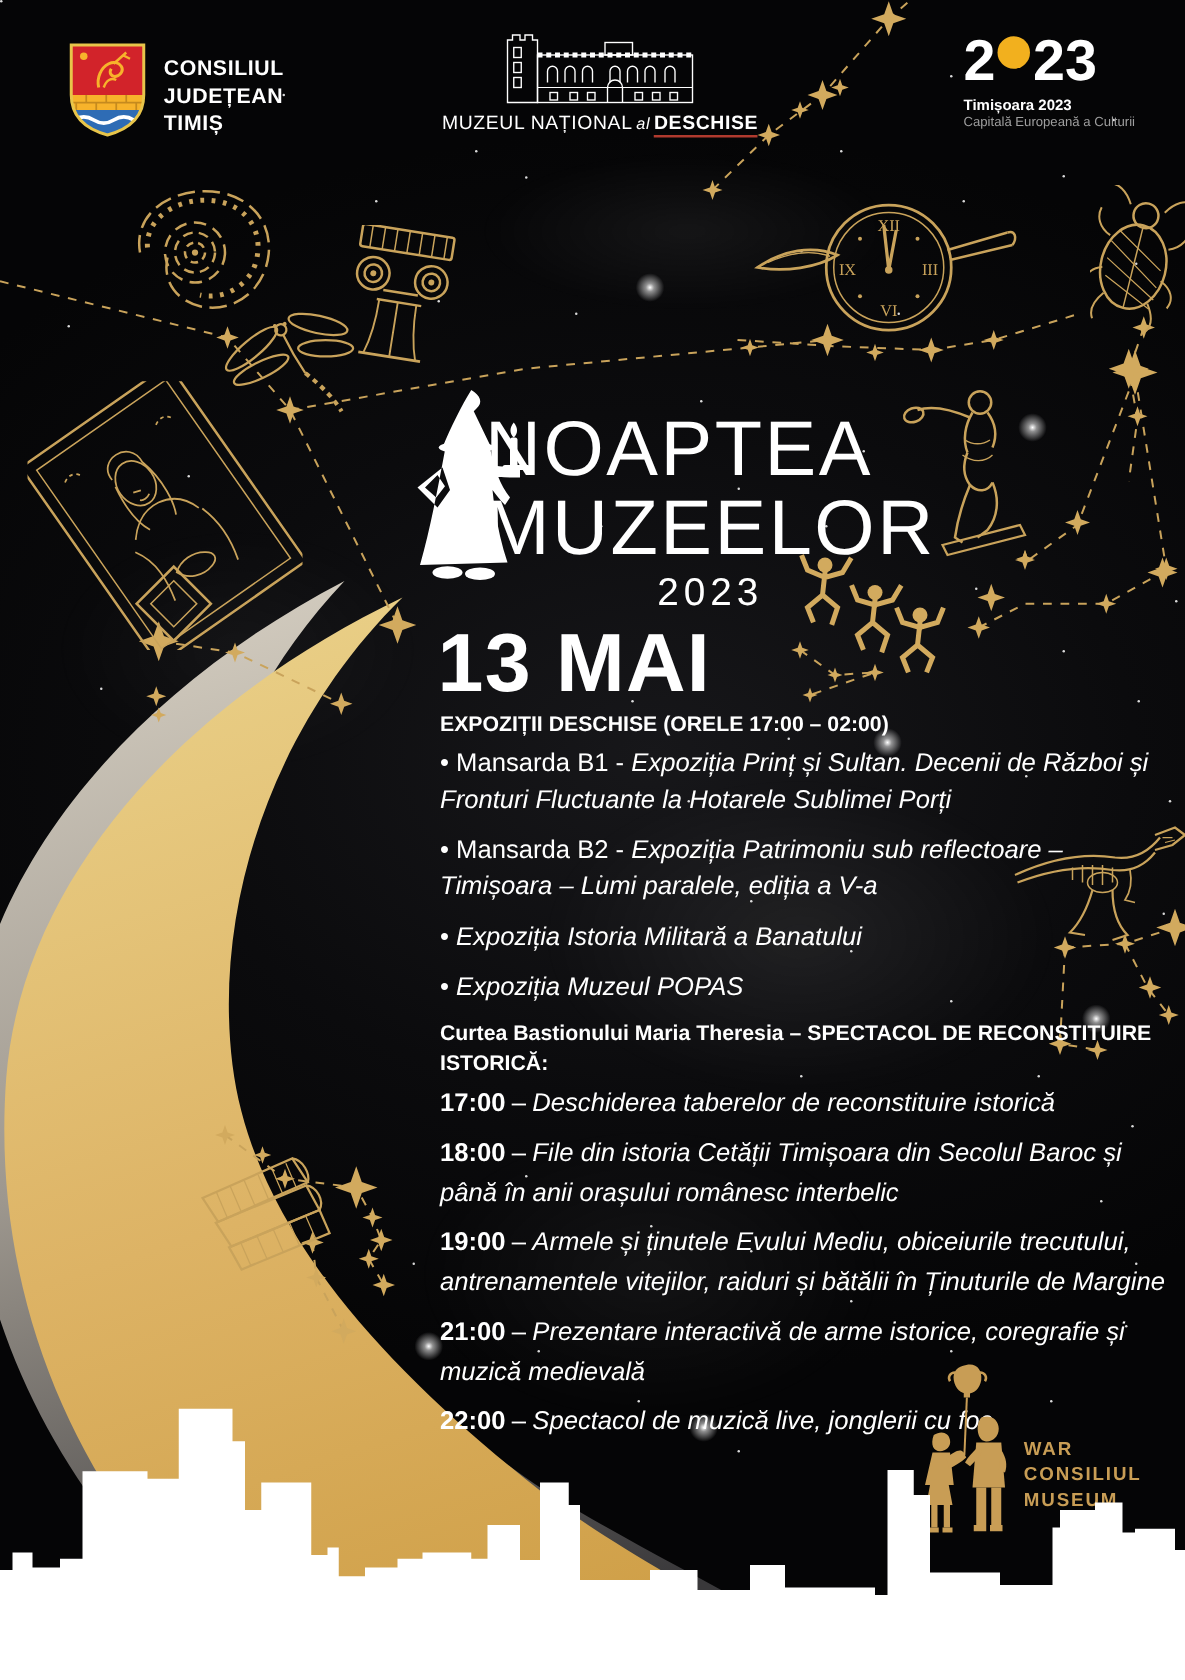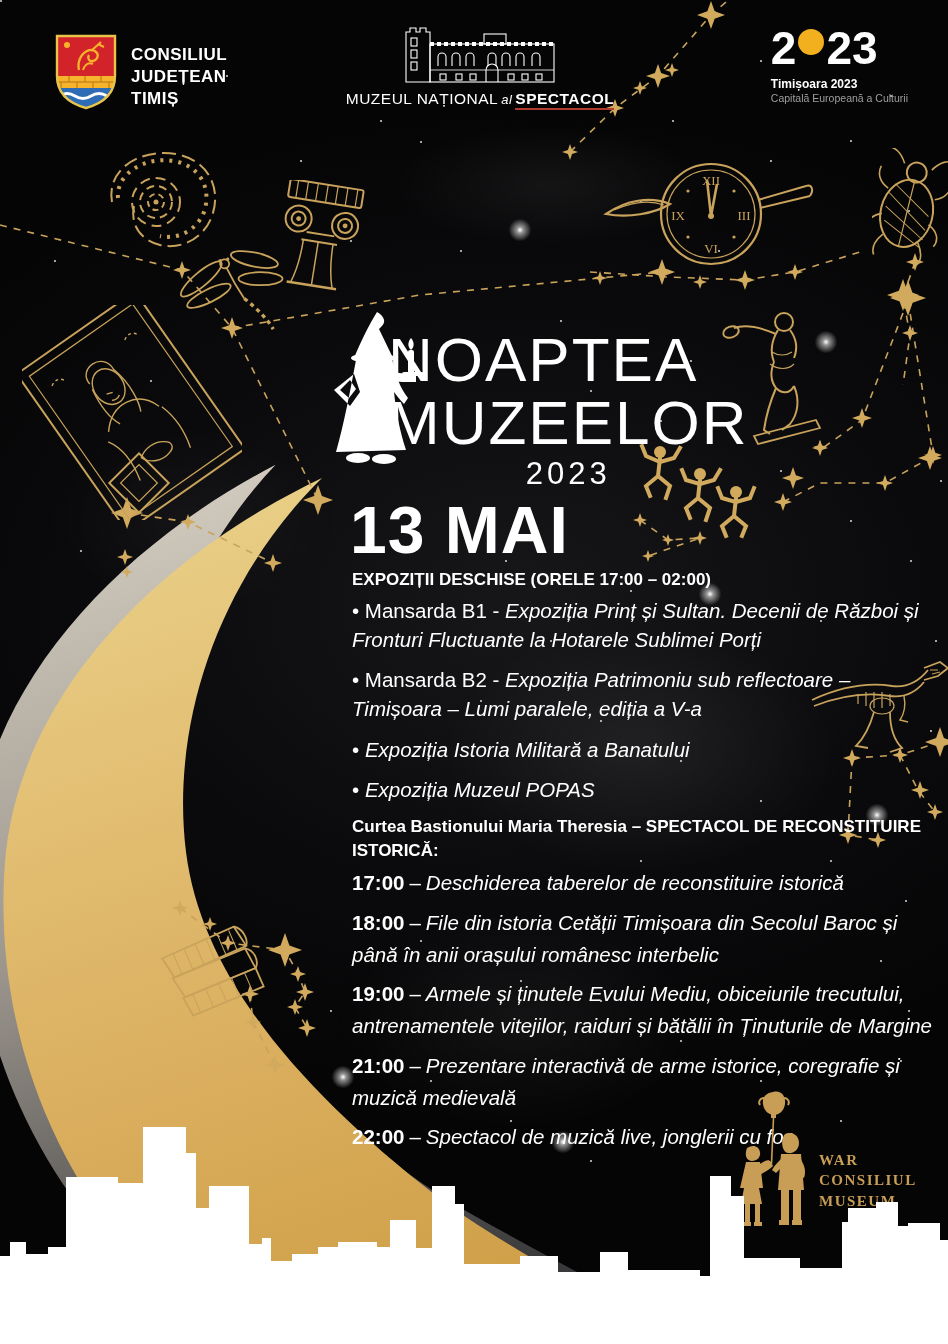--- a/index.html
+++ b/index.html
@@ -43,21 +43,21 @@
   .program{left:352px;top:568px;width:582px;font-size:20.5px;line-height:1.42;}
   .program .hd{font-weight:700;font-size:17px;margin:0 0 4px 0;}
   .program p{margin:0 0 11px 0;}
   .program i{font-style:italic;}
   .spect{margin-top:22px;}
   .sched p{margin:0 0 8px 0;line-height:1.55;}
   .sched b{font-weight:700;font-style:normal;}
   .dash{margin:0 5px;}
   
   .wcm{left:733px;top:1090px;display:flex;gap:8px;}
-  .wcm-text{margin-top:60px;color:#c89d55;font-weight:700;font-size:15px;line-height:1.35;letter-spacing:1.5px;font-family:Liberation Serif, serif;}
+  .wcm-text{margin-top:60px;color:#c89d55;font-weight:700;font-size:15px;line-height:1.35;letter-spacing:1.5px;}
   svg{display:block;}
   .gold-stroke{stroke:#c9a35b;fill:none;}
 </style>
 </head>
 <body>
 
 <div class="poster">
 
   <div class="cloud" style="left:380px;top:120px;width:340px;height:130px;background:radial-gradient(ellipse,rgba(255,255,255,.06),rgba(255,255,255,0) 70%);"></div>
   <div class="cloud" style="left:430px;top:620px;width:420px;height:260px;background:radial-gradient(ellipse,rgba(255,255,255,.07),rgba(255,255,255,0) 70%);"></div>
@@ -359,21 +359,21 @@
           <rect x="40" y="52" width="6" height="6"></rect>
             <rect x="56" y="52" width="6" height="6"></rect>
             <rect x="70" y="52" width="6" height="6"></rect>
           <rect x="108" y="52" width="6" height="6"></rect>
             <rect x="122" y="52" width="6" height="6"></rect>
             <rect x="136" y="52" width="6" height="6"></rect>
         </g>
       </g>
     </svg>
     <div class="mnb-text">
-      <span>MUZEUL NAȚIONAL</span><span class="al">al</span><span class="ban">SPECTACOL</span>
+      <span>MUZEUL NAȚIONAL</span><span class="al">al</span><span class="ban">DESCHISE</span>
     </div>
   </div>
 
   <div class="abs cap">
     <div class="cap-year">
       <span>2</span>
       <span class="cap-sun"></span>
       <span>23</span>
     </div>
     <div class="cap-l1">Timișoara 2023</div>

